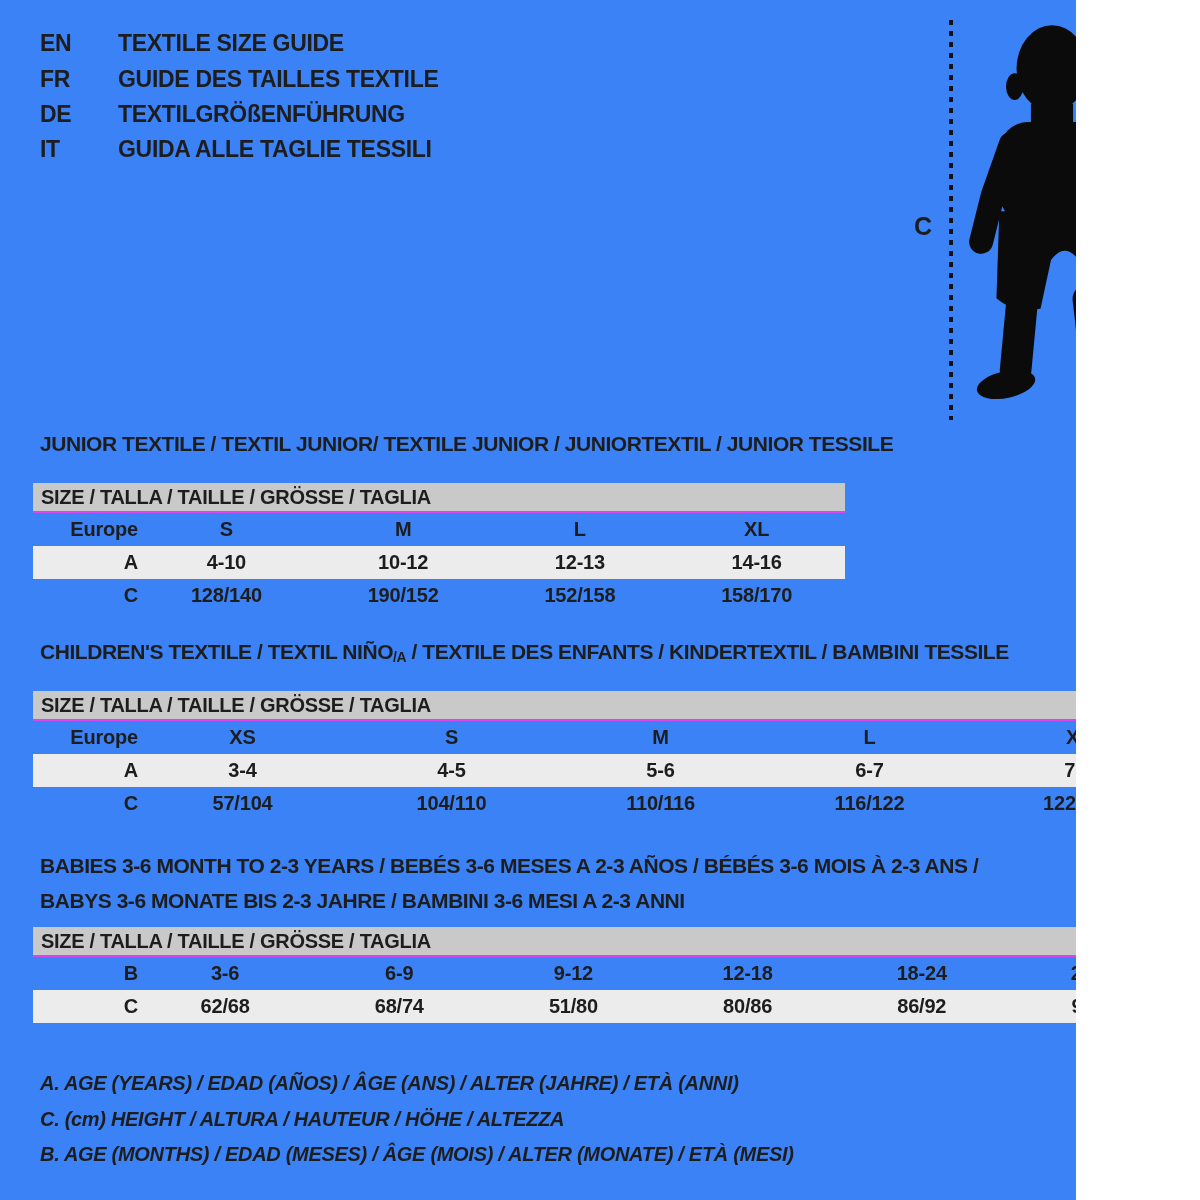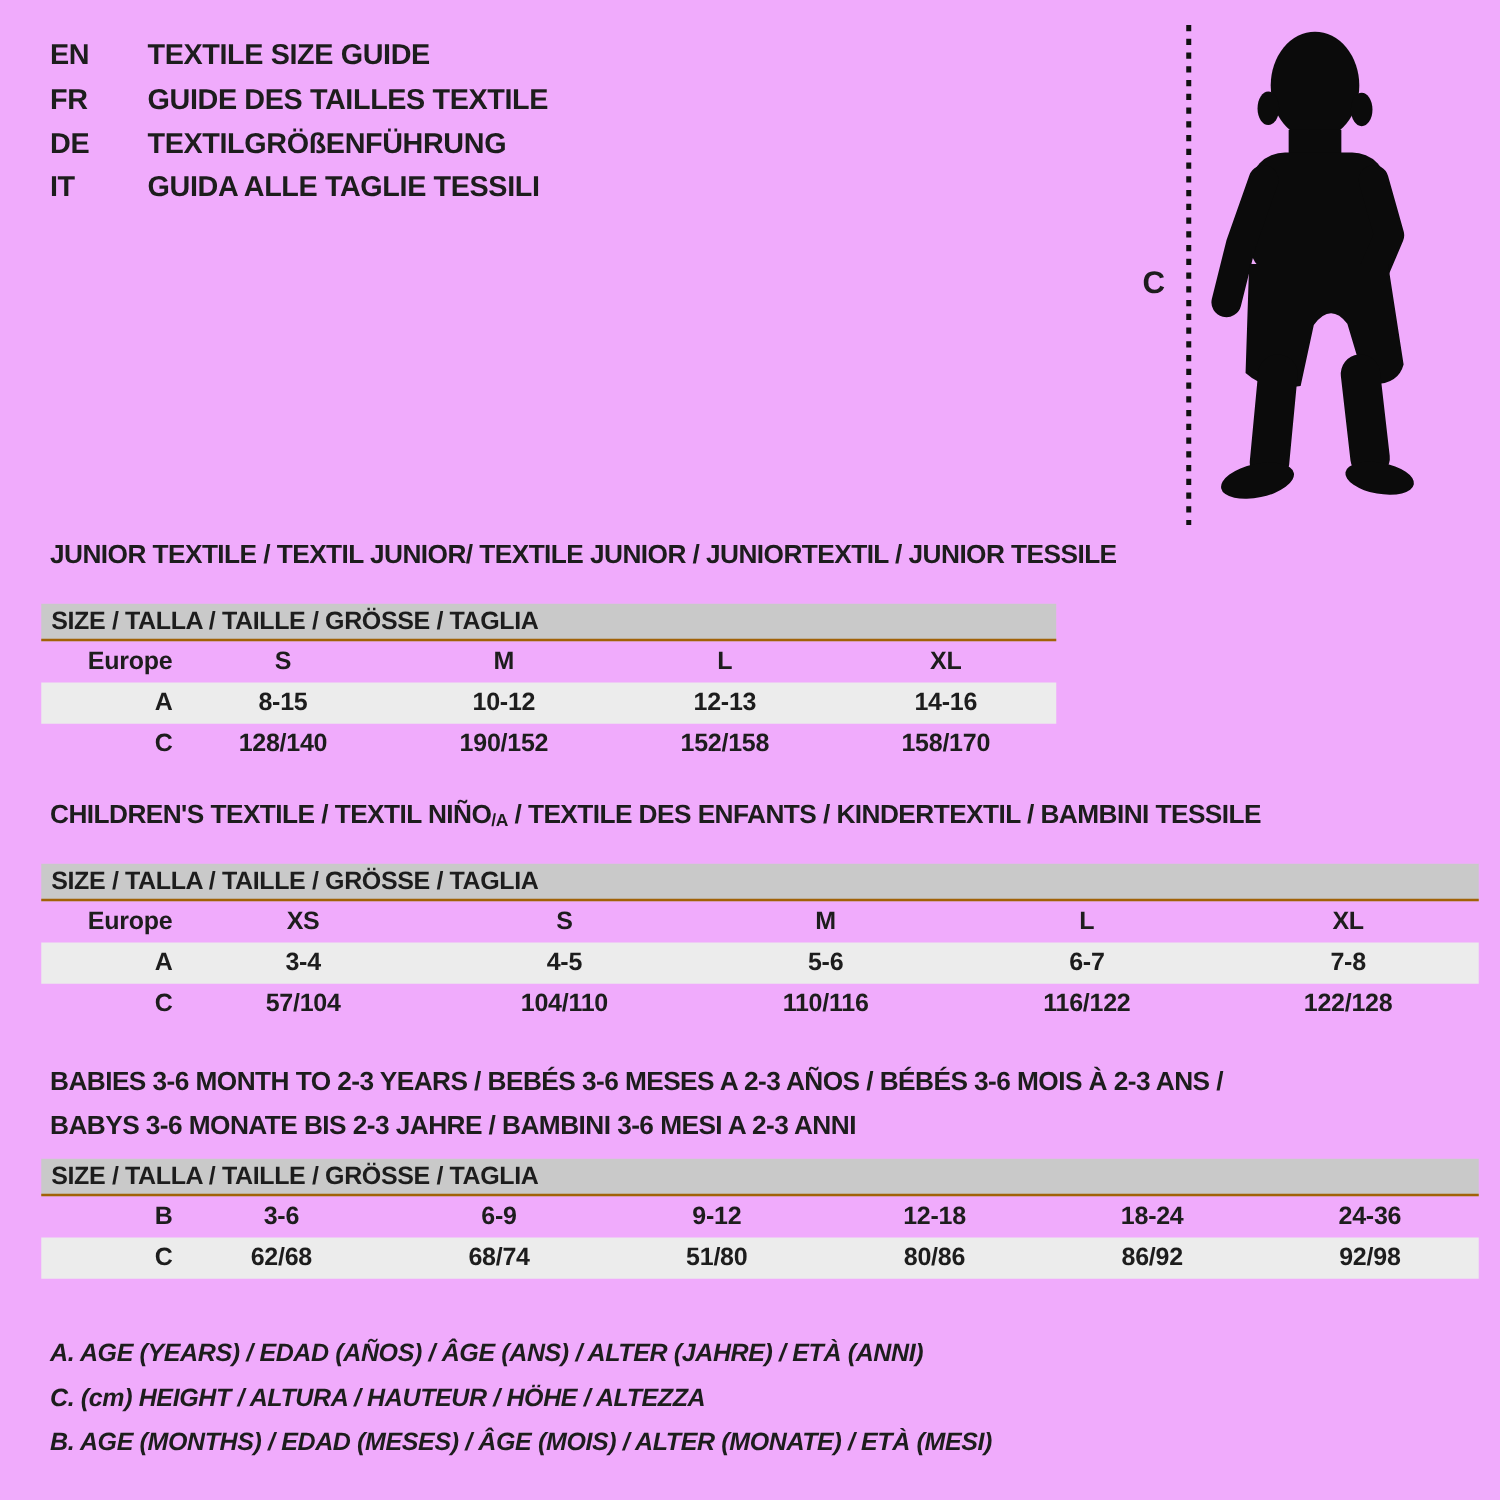--- a/index.html
+++ b/index.html
@@ -1,36 +1,36 @@
 <!DOCTYPE html>
 <html><head>
 <meta charset="utf-8">
 <style>
   html,body{margin:0;padding:0;background:#ffffff;}
   body{font-family:"Liberation Sans", sans-serif;font-weight:700;color:#1d1d1d;}
-  #canvas{position:relative;width:1200px;height:1200px;background:#f0abfc;overflow:hidden;}
+  #canvas{position:relative;width:1076px;height:1200px;background:#3b82f6;overflow:hidden;}
   .abs{position:absolute;}
 
   
   .lang-list{left:40px;top:26px;}
   .lang-row{display:flex;height:35.4px;align-items:center;font-size:23px;letter-spacing:-0.3px;}
   .lang-code{width:78px;flex:0 0 78px;}
 
   
   .c-label{left:914px;top:212px;font-size:25px;}
   .dash-line{left:947px;top:18px;}
   .baby{left:961px;top:16px;}
 
   
   .sec-heading{font-size:21px;letter-spacing:-0.45px;white-space:nowrap;}
   .sub-a{font-size:14px;position:relative;top:3px;}
 
   
   .size-table{box-sizing:border-box;}
-  .band{height:30px;background:#c9c9c9;border-bottom:2px solid #a16207;display:flex;align-items:center;
+  .band{height:30px;background:#c9c9c9;border-bottom:2px solid #d946ef;display:flex;align-items:center;
         padding-left:8px;font-size:20px;letter-spacing:-0.3px;box-sizing:border-box;}
   .trow{display:grid;height:33px;align-items:center;font-size:20px;letter-spacing:-0.2px;}
   .cols4{grid-template-columns:105px repeat(4,1fr);}
   .cols5{grid-template-columns:105px repeat(5,1fr);}
   .cols6{grid-template-columns:105px repeat(6,1fr);}
   .lbl{padding-left:8px;text-align:right;}
   .val{text-align:center;}
   .stripe{background:#ececec;}
 
   
@@ -90,21 +90,21 @@
     <div class="band">SIZE / TALLA / TAILLE / GRÖSSE / TAGLIA</div>
     <div class="trow cols4">
       <div class="lbl">Europe</div>
       <div class="val">S</div>
       <div class="val">M</div>
       <div class="val">L</div>
       <div class="val">XL</div>
     </div>
     <div class="trow cols4 stripe">
       <div class="lbl">A</div>
-      <div class="val">8-15</div>
+      <div class="val">4-10</div>
       <div class="val">10-12</div>
       <div class="val">12-13</div>
       <div class="val">14-16</div>
     </div>
     <div class="trow cols4">
       <div class="lbl">C</div>
       <div class="val">128/140</div>
       <div class="val">190/152</div>
       <div class="val">152/158</div>
       <div class="val">158/170</div>

